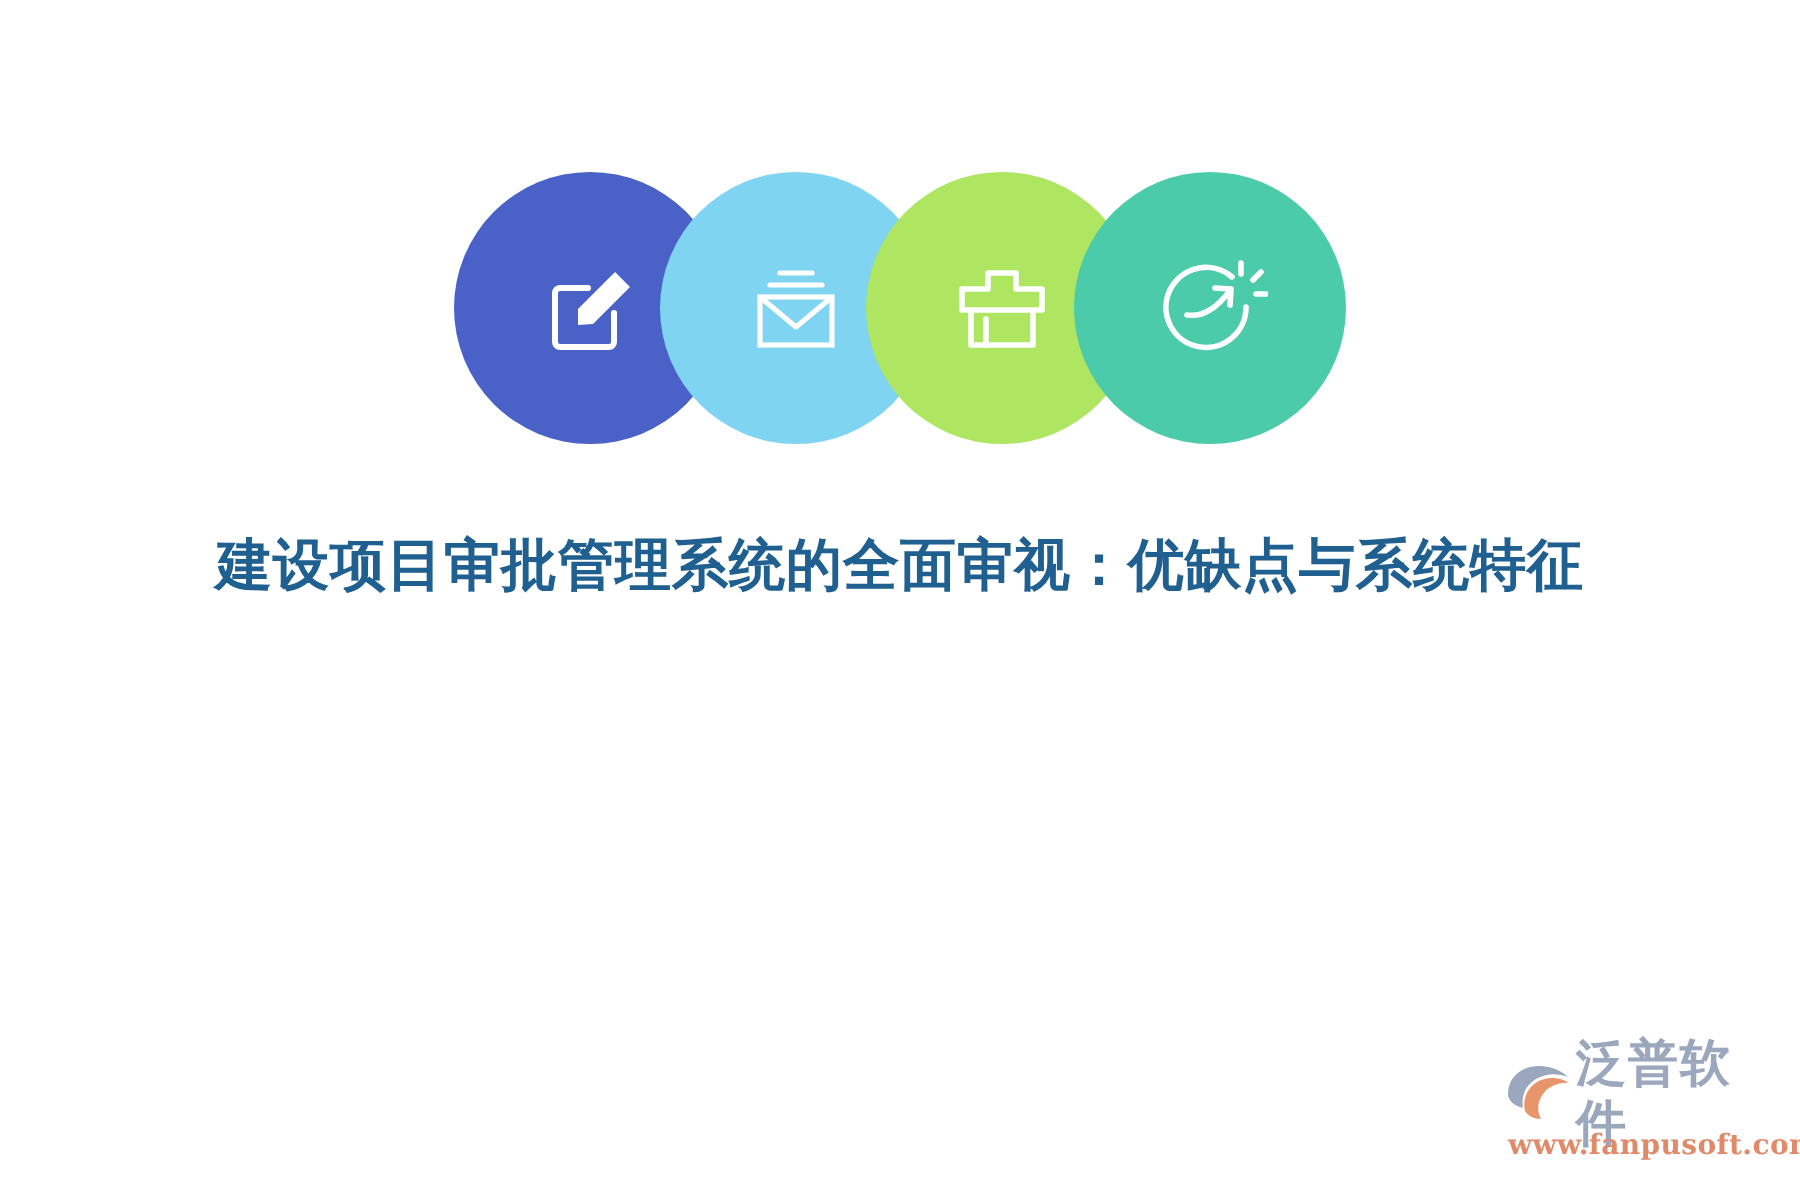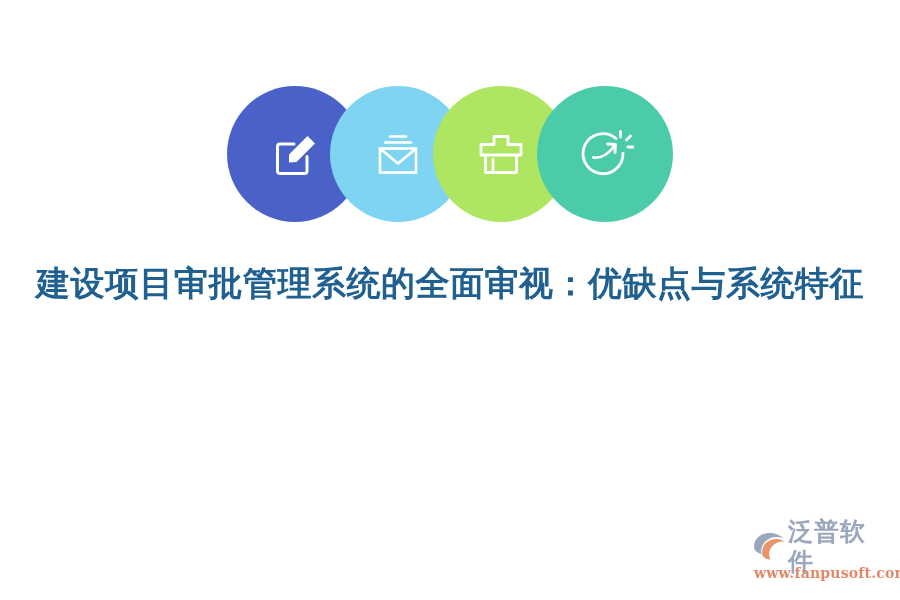--- a/index.html
+++ b/index.html
@@ -57,21 +57,21 @@
   .title-wrap {
     position: absolute;
     left: 0;
     top: 262px;
     width: 900px;
     text-align: center;
   }
   .page-title {
     font-family: "DejaVu Serif", "Liberation Serif", serif;
     font-weight: bold;
-    font-size: 34px;
+    font-size: 28px;
     line-height: 42px;
     color: #1f6090;
     letter-spacing: 0.5px;
     white-space: nowrap;
   }
 
   
   .logo {
     position: absolute;
     right: 12px;

